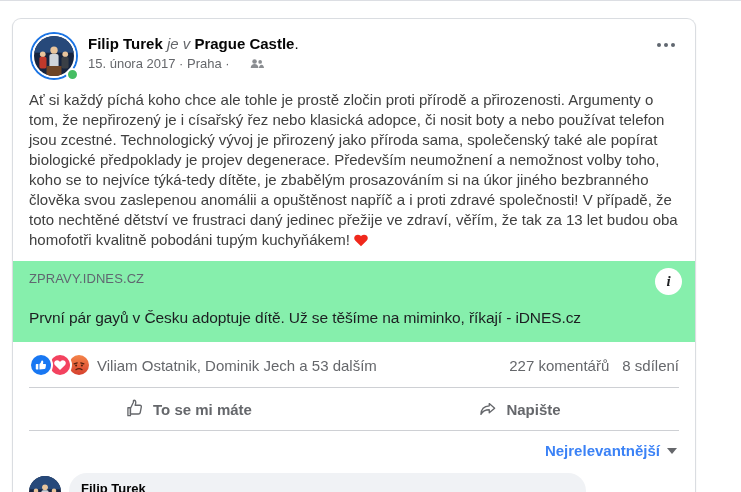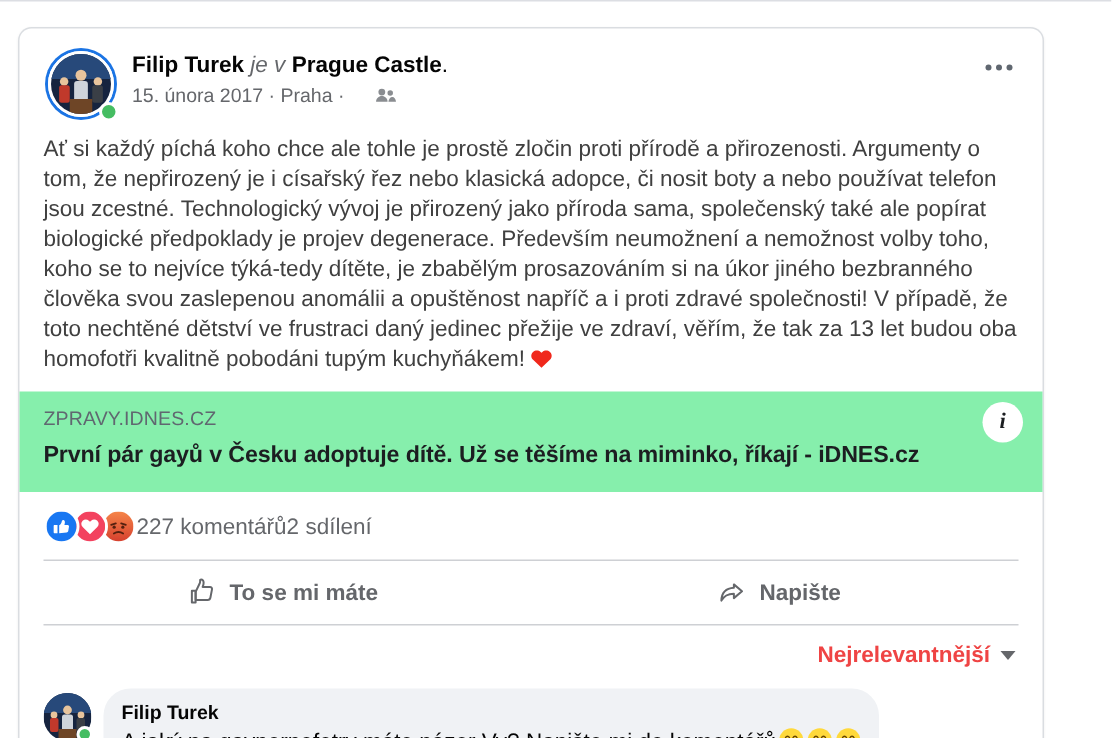--- a/index.html
+++ b/index.html
@@ -36,50 +36,50 @@
   .more-btn{display:flex;gap:3px;padding:12px 4px;cursor:pointer;align-items:center;}
   .more-btn i{width:4px;height:4px;border-radius:50%;background:#606770;display:block;}
 
   
   .post-text{padding:9px 14px 0 16px;font-size:15px;line-height:20px;color:#404040;}
   .heart-emoji{display:inline-block;vertical-align:-2px;margin-left:3px;}
 
   
   .link-preview{margin-top:9px;background:#86efac;padding:10px 16px 13px;position:relative;}
   .lp-domain{font-size:13px;color:#606770;text-transform:uppercase;line-height:16px;letter-spacing:.1px;}
-  .lp-title{font-size:15.5px;font-weight:700;color:#1c1e21;line-height:22px;margin-top:6px;
+  .lp-title{font-size:15.5px;font-weight:400;color:#1c1e21;line-height:22px;margin-top:20px;
     white-space:nowrap;overflow:hidden;letter-spacing:-0.1px;}
   .info-btn{position:absolute;top:7px;right:13px;width:27px;height:27px;border-radius:50%;
     background:#fff;display:flex;align-items:center;justify-content:center;
     font-family:"Liberation Serif", serif;font-style:italic;font-weight:700;font-size:15px;color:#1c1e21;
     cursor:pointer;}
 
   
   .engagement{display:flex;align-items:center;padding:11px 16px 10px;font-size:15px;color:#65676b;}
   .reaction-icons{display:flex;flex:none;}
   .reaction{width:20px;height:20px;border-radius:50%;border:2px solid #fff;margin-left:-5px;
     box-sizing:content-box;position:relative;cursor:pointer;}
   .reaction:first-child{margin-left:0;}
   .reaction:nth-child(1){z-index:3;} .reaction:nth-child(2){z-index:2;} .reaction:nth-child(3){z-index:1;}
   .reaction svg{display:block;width:100%;height:100%;}
   .reactors{margin-left:6px;flex:1;white-space:nowrap;overflow:hidden;cursor:pointer;}
-  .counts{display:flex;flex:none;}
+  .counts{display:flex;gap:13px;flex:none;}
   .counts span{cursor:pointer;}
 
   .divider{height:1px;background:#ced0d4;margin:0 16px;}
 
   
   .actions{display:flex;padding:4px 10px;}
   .action-btn{flex:1;display:flex;align-items:center;justify-content:center;gap:8px;height:34px;
     font-size:15px;font-weight:600;color:#65676b;border-radius:4px;cursor:pointer;}
   .action-btn svg{display:block;}
 
   
   .sort-row{display:flex;justify-content:flex-end;align-items:center;padding:11px 18px 7px;
-    font-size:15px;font-weight:600;color:#ef4444;}
+    font-size:15px;font-weight:600;color:#3b82f6;}
   .sort-btn{display:flex;align-items:center;cursor:pointer;}
   .caret{width:0;height:0;border-left:5px solid transparent;border-right:5px solid transparent;
     border-top:6px solid #65676b;margin-left:7px;}
 
   
   .comment-row{display:flex;align-items:flex-start;padding:7px 16px 0;}
   .c-avatar-wrap{position:relative;width:32px;height:32px;flex:none;margin-top:3px;}
   .c-avatar{width:32px;height:32px;border-radius:50%;overflow:hidden;}
   .c-avatar svg{display:block;width:100%;height:100%;}
   .c-dot{position:absolute;bottom:-1px;right:-1px;width:11px;height:11px;border-radius:50%;
@@ -170,23 +170,24 @@
               </linearGradient>
             </defs>
             <circle cx="9" cy="9" r="9" fill="url(#ag)"></circle>
             <path d="M4.6 8l2.8-.9M13.4 8l-2.8-.9" stroke="#55200f" stroke-width="1.1" stroke-linecap="round" fill="none"></path>
             <circle cx="6.4" cy="9.4" r=".95" fill="#55200f"></circle>
             <circle cx="11.6" cy="9.4" r=".95" fill="#55200f"></circle>
             <path d="M6.2 13.2c1.7-1.1 3.9-1.1 5.6 0" stroke="#55200f" stroke-width="1.1" fill="none" stroke-linecap="round"></path>
           </svg>
         </span>
       </div>
+    <div class="reactors">Viliam Ostatnik, Dominik Jech a 53 dalším</div>
     <div class="counts">
       <span>227 komentářů</span>
-      <span>2 sdílení</span>
+      <span>8 sdílení</span>
     </div>
   </div>
 
   <div class="divider"></div>
 
   <div class="actions">
     <div class="action-btn">
       <span>
         <svg width="20" height="20" viewBox="0 0 24 24" fill="none" stroke="#65676b" stroke-width="1.6" stroke-linejoin="round" stroke-linecap="round">
           <path d="M3.5 10.5h3V20h-3z"></path>

